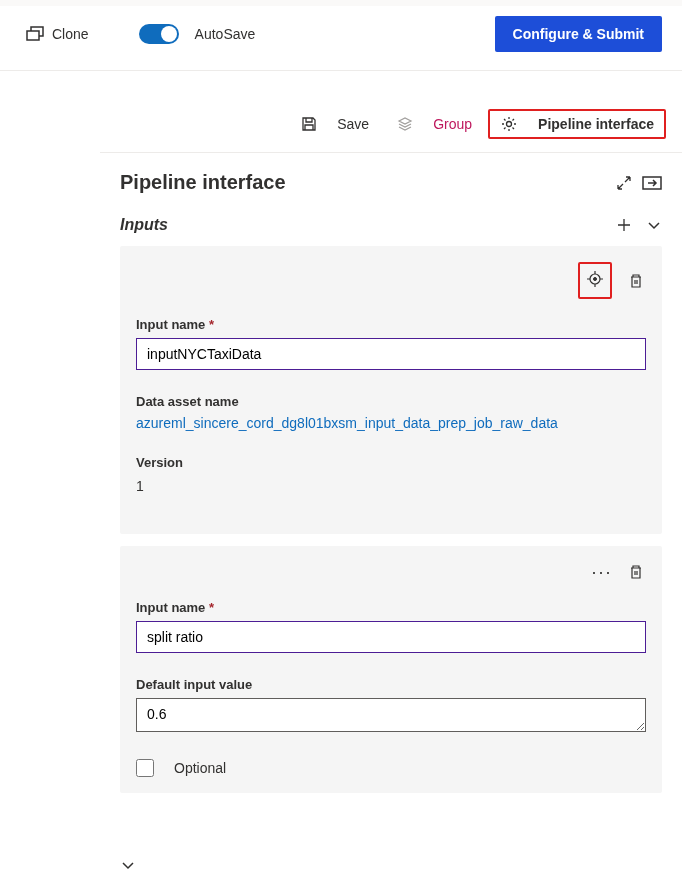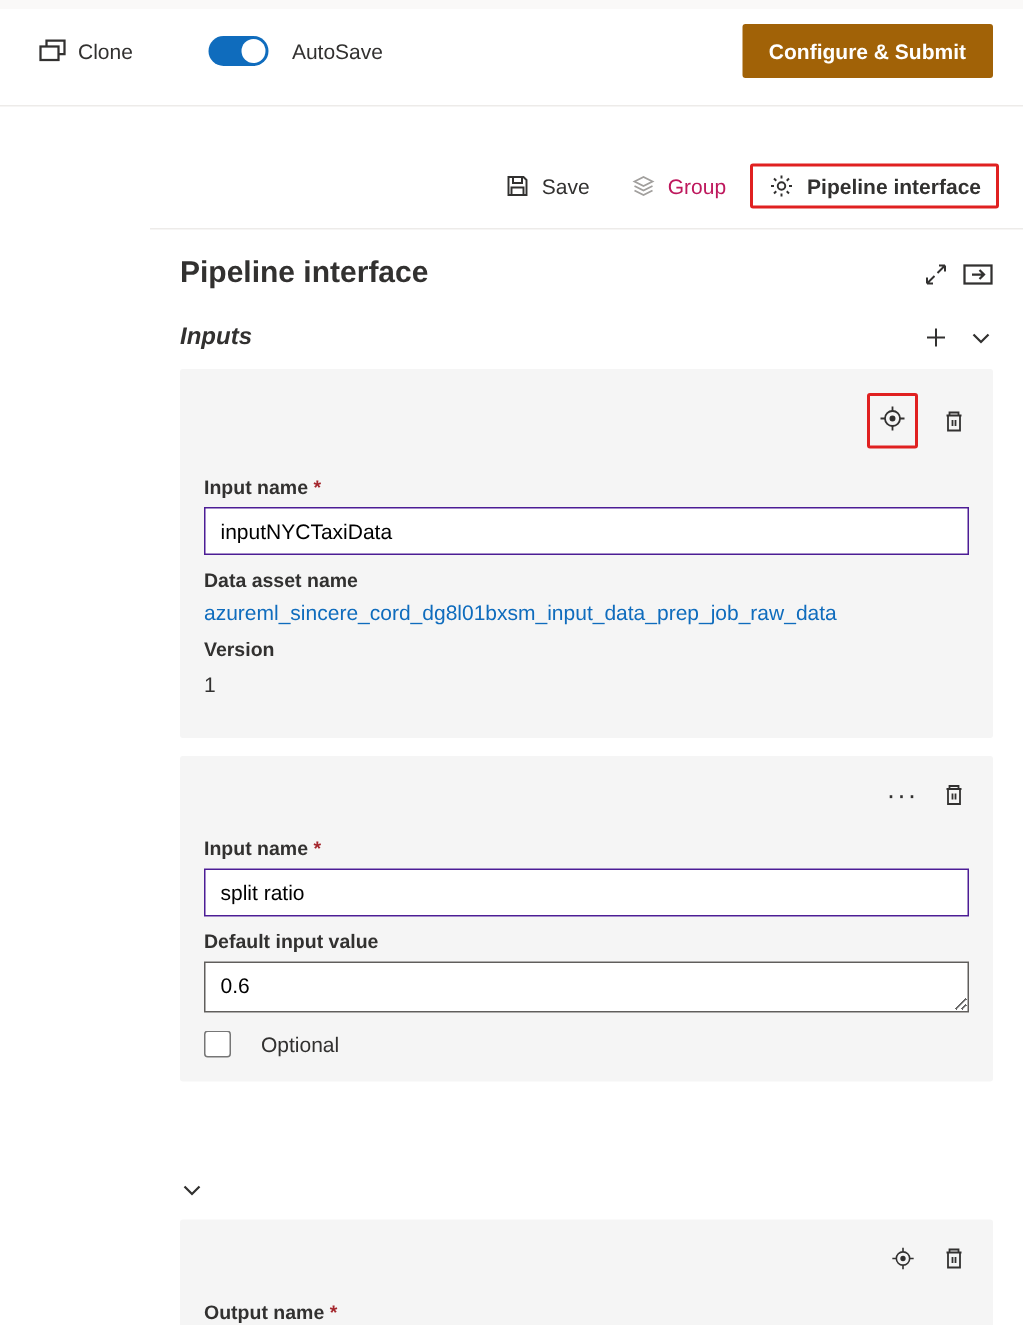--- a/index.html
+++ b/index.html
@@ -4,24 +4,24 @@
   <style>
     * { box-sizing: border-box; margin: 0; padding: 0; }
     body { font-family: "Segoe UI", Arial, sans-serif; font-size: 14px; color: #323130; background: #fff; width: 682px; }
     
     .top-bar { display: flex; align-items: center; padding: 10px 20px 18px 20px; gap: 12px; border-bottom: 1px solid #edebe9; }
     .clone-btn { display: flex; align-items: flex-start; gap: 8px; cursor: pointer; padding: 4px 6px; }
     .toggle { position: relative; width: 40px; height: 20px; background: #0f6cbd; border-radius: 10px; cursor: pointer; }
     .toggle-knob { position: absolute; right: 2px; top: 2px; width: 16px; height: 16px; background: #fff; border-radius: 50%; }
     .autosave-label { margin-left: 4px; }
     .spacer { flex: 1; }
-    .configure-btn { background: #a16207; color: #fff; border: none; padding: 10px 18px; font-size: 14px; font-weight: 600; border-radius: 2px; cursor: pointer; }
+    .configure-btn { background: #1d4ed8; color: #fff; border: none; padding: 10px 18px; font-size: 14px; font-weight: 600; border-radius: 2px; cursor: pointer; }
     
     .toolbar { display: flex; align-items: center; justify-content: flex-end; padding: 12px 16px; gap: 4px; background: #fff; border-bottom: 1px solid #fff; margin-top: 26px; }
-    .toolbar-btn { display: flex; align-items: center; gap: 8px; padding: 6px 12px; cursor: pointer; font-size: 14px; }
+    .toolbar-btn { display: flex; align-items: center; gap: 20px; padding: 6px 12px; cursor: pointer; font-size: 14px; }
     .toolbar-btn.disabled { color: #be185d; }
     .highlight-red { border: 2px solid #e02020; border-radius: 2px; padding: 4px 10px; }
     .toolbar-btn.pipeline span { font-weight: 600; }
     
     .panel { margin-left: 100px; border-top: 1px solid #edebe9; }
     .panel-header { display: flex; align-items: center; padding: 18px 20px 12px 20px; gap: 10px; }
     .panel-title { font-size: 20px; font-weight: 700; flex: 1; }
     
     .section { padding: 0 20px 16px 20px; }
     .section-header { display: flex; align-items: center; padding: 10px 0 12px 0; }
@@ -31,21 +31,21 @@
     .card { background: #f5f5f5; border-radius: 2px; padding: 16px; margin-bottom: 12px; position: relative; }
     .card-toolbar { display: flex; justify-content: flex-end; gap: 14px; align-items: center; margin-bottom: 18px; }
     .icon-box { display: inline-flex; align-items: center; justify-content: center; width: 20px; height: 20px; cursor: pointer; }
     .icon-box svg { width: 16px; height: 16px; }
     .locate-highlight { border: 2px solid #e02020; padding: 6px; border-radius: 2px; }
     
     .field-label { font-size: 13px; font-weight: 600; margin-bottom: 6px; }
     .required { color: #a4262c; }
     .text-input { width: 100%; padding: 7px 10px; border: 1px solid #4c1d95; font-size: 14px; background: #fff; font-family: inherit; }
     .text-area { width: 100%; padding: 7px 10px; border: 1px solid #605e5c; font-size: 14px; background: #fff; resize: both; min-height: 34px; font-family: inherit; }
-    .field { margin-bottom: 9px; }
+    .field { margin-bottom: 24px; }
     .link-text { color: #0f6cbd; word-break: break-all; font-size: 14px; }
     .static-val { font-size: 14px; margin-bottom: 12px; padding-top: 2px; }
     .checkbox-row { display: flex; align-items: center; gap: 20px; margin-top: 8px; }
     .checkbox-row input { width: 18px; height: 18px; border: 1px solid #605e5c; }
     
     .icon-btn { cursor: pointer; display: inline-flex; }
     svg { stroke: #323130; fill: none; }
     .disabled svg { stroke: #a19f9d; }
     .outputs { margin-top: 26px; }
     .ellipsis { font-size: 18px; letter-spacing: 1px; line-height: 10px; cursor: pointer; }

